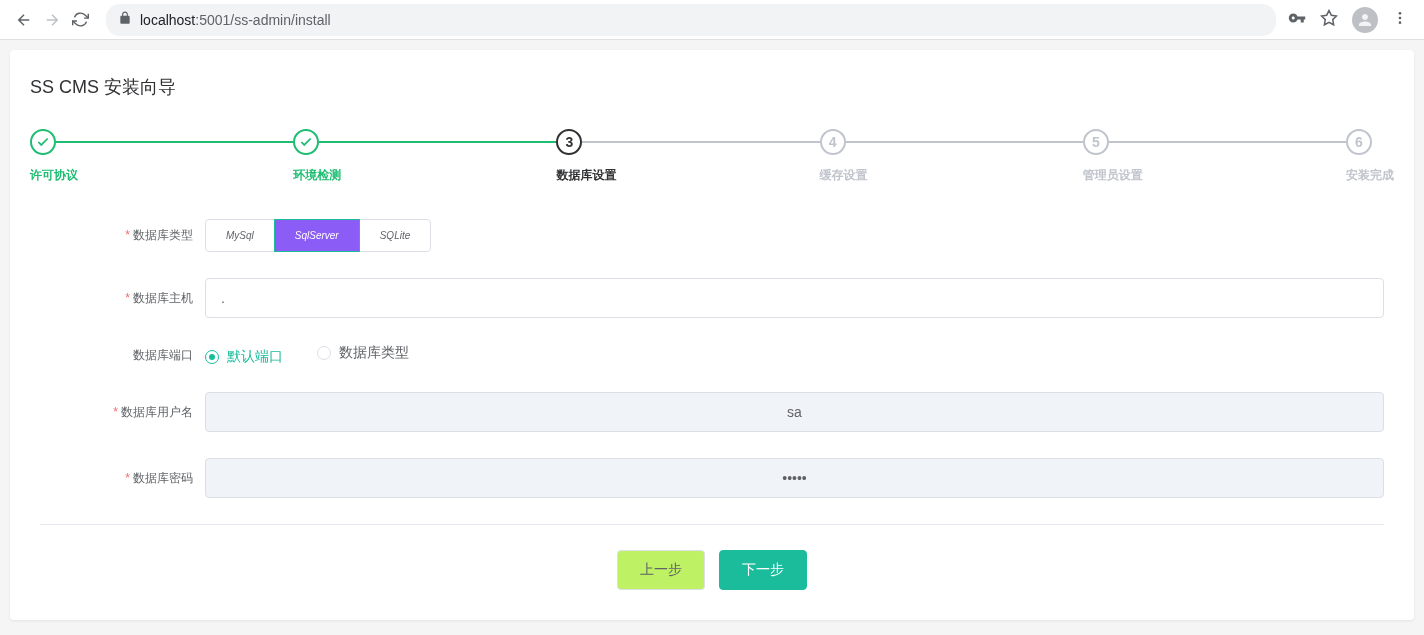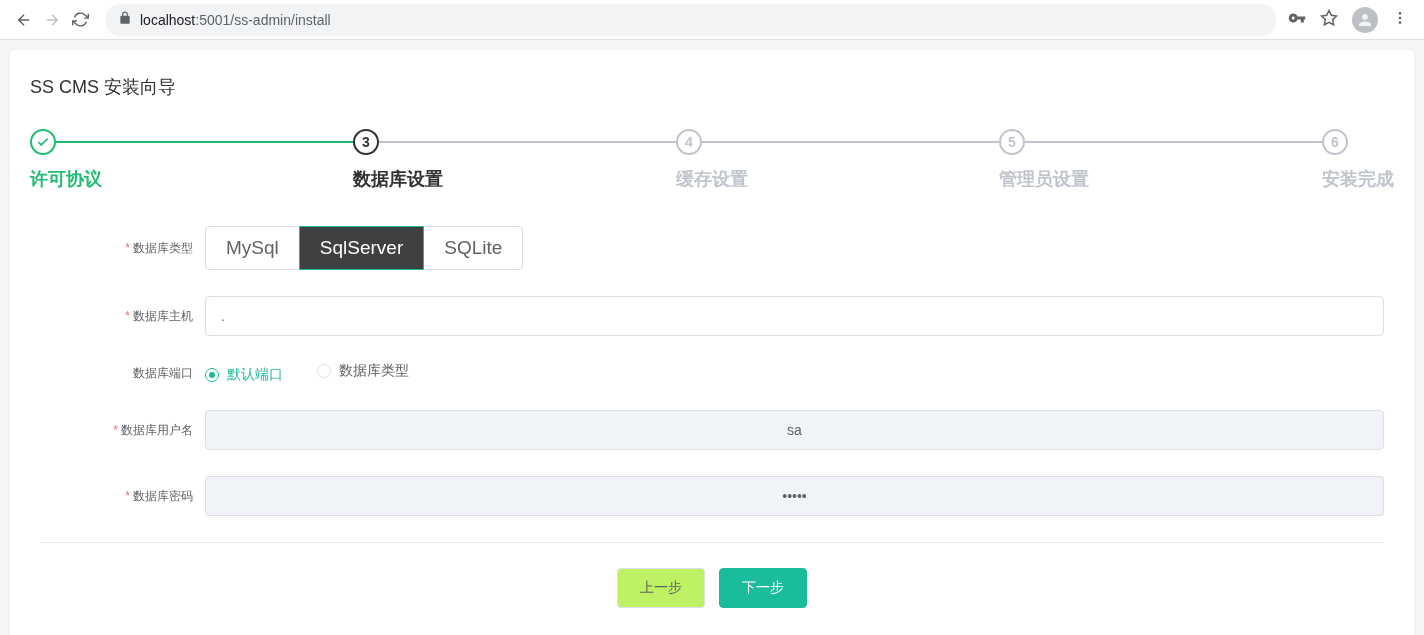--- a/index.html
+++ b/index.html
@@ -20,41 +20,41 @@
     .main-card { background: #fff; margin: 10px; border-radius: 4px; box-shadow: 0 1px 3px rgba(0,0,0,.08); padding: 25px 20px 30px 20px; }
     .page-title { font-size: 18px; color: #303133; font-weight: 500; margin-bottom: 30px; }
     
     
     .steps { display: flex; align-items: flex-start; margin-bottom: 35px; }
     .step { flex: 1 1 0; display: flex; flex-direction: column; align-items: flex-start; }
     .step:last-child { flex: 0 0 auto; align-items: flex-end; }
     .step .hdr { display: flex; align-items: center; width: 100%; }
     .step .icon { width: 26px; height: 26px; border-radius: 50%; border: 2px solid #c0c4cc; display: flex; align-items: center; justify-content: center; font-size: 14px; font-weight: 600; color: #c0c4cc; background: #fff; flex-shrink: 0; }
     .step .line { flex: 1; height: 2px; background: #c0c4cc; margin: 0 0px; }
-    .step .label { font-size: 18px; color: #c0c4cc; margin-top: 12px; font-weight: 600; }
+    .step .label { font-size: 12px; color: #c0c4cc; margin-top: 12px; font-weight: 600; }
     .step:last-child .hdr .line { display: none; }
     .step.done .icon { border-color: #1ebd72; color: #1ebd72; }
     .step.done .line { background: #1ebd72; }
     .step.done .label { color: #1ebd72; }
     .step.active .icon { border-color: #303133; color: #303133; }
     .step.active .label { color: #303133; }
     
     
     .form { padding: 0 10px; }
     .form-row { display: flex; align-items: center; margin-bottom: 26px; }
     .form-label { width: 165px; text-align: right; padding-right: 12px; color: #606266; font-size: 12px; }
     .req { color: #f56c6c; margin-right: 3px; }
     .form-control { flex: 1; }
     
     
     .radio-group { display: inline-flex; }
-    .radio-btn { border: 1px solid #dcdfe6; padding: 10px 20px; font-size: 19px; color: #606266; background: #fff; cursor: pointer; margin-left: -1px; }
+    .radio-btn { border: 1px solid #dcdfe6; padding: 10px 20px; font-size: 10px; color: #606266; background: #fff; cursor: pointer; margin-left: -1px; font-style: italic; }
     .radio-btn:first-child { border-radius: 4px 0 0 4px; margin-left: 0; }
     .radio-btn:last-child { border-radius: 0 4px 4px 0; }
-    .radio-btn.active { background: #404040; border-color: #1abc9c; color: #fff; z-index: 1; position: relative; }
+    .radio-btn.active { background: #8b5cf6; border-color: #1abc9c; color: #fff; z-index: 1; position: relative; }
     
     
     .text-input { width: 100%; height: 40px; padding: 0 15px; border: 1px solid #dcdfe6; border-radius: 4px; font-size: 14px; color: #606266; outline: none; }
     .text-input.filled { background: #f0f3f7; text-align: center; }
     
     
     .radio-inline { display: inline-flex; align-items: center; margin-right: 30px; cursor: pointer; }
     .radio-circle { width: 14px; height: 14px; border-radius: 50%; border: 1px solid #dcdfe6; margin-right: 8px; display: inline-flex; align-items: center; justify-content: center; }
     .radio-inline.checked .radio-circle { border-color: #1abc9c; }
     .radio-inline.checked .radio-circle::after { content: ''; width: 6px; height: 6px; border-radius: 50%; background: #1abc9c; }
@@ -129,20 +129,31 @@
       <div class="hdr">
         <div class="icon">
             <svg class="check" viewBox="0 0 24 24" fill="none" stroke="#1ebd72" stroke-width="3">
               <path d="M20 6L9 17l-5-5"></path>
             </svg>
           </div>
         <div class="line"></div>
       </div>
       <div class="label">许可协议</div>
     </div>
+    <div class="step done">
+      <div class="hdr">
+        <div class="icon">
+            <svg class="check" viewBox="0 0 24 24" fill="none" stroke="#1ebd72" stroke-width="3">
+              <path d="M20 6L9 17l-5-5"></path>
+            </svg>
+          </div>
+        <div class="line"></div>
+      </div>
+      <div class="label">环境检测</div>
+    </div>
     <div class="step active">
       <div class="hdr">
         <div class="icon">3</div>
         <div class="line"></div>
       </div>
       <div class="label">数据库设置</div>
     </div>
     <div class="step">
       <div class="hdr">
         <div class="icon">4</div>

